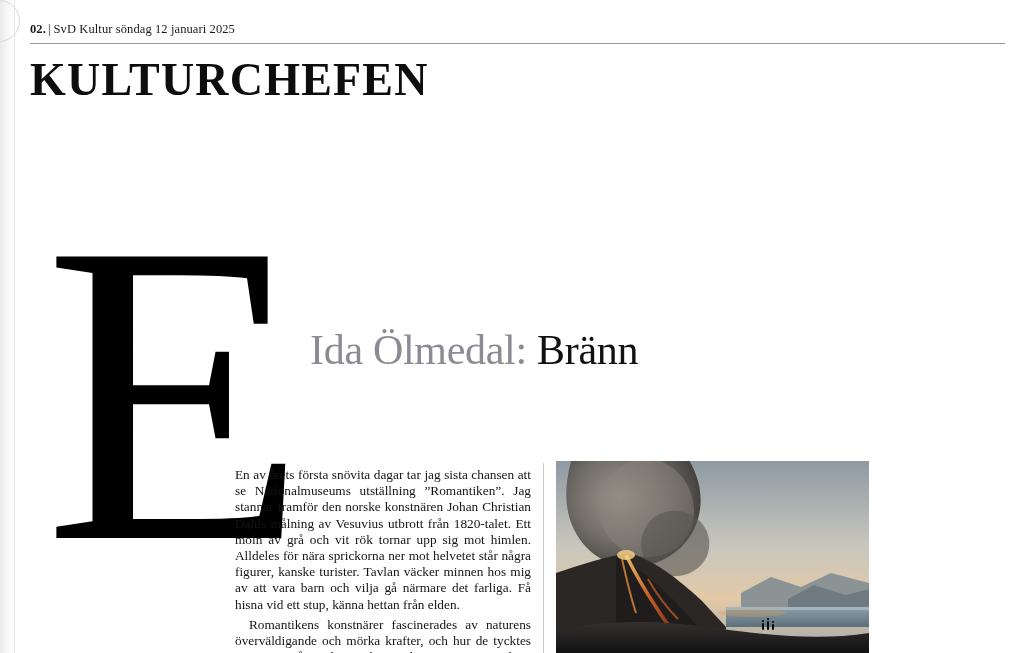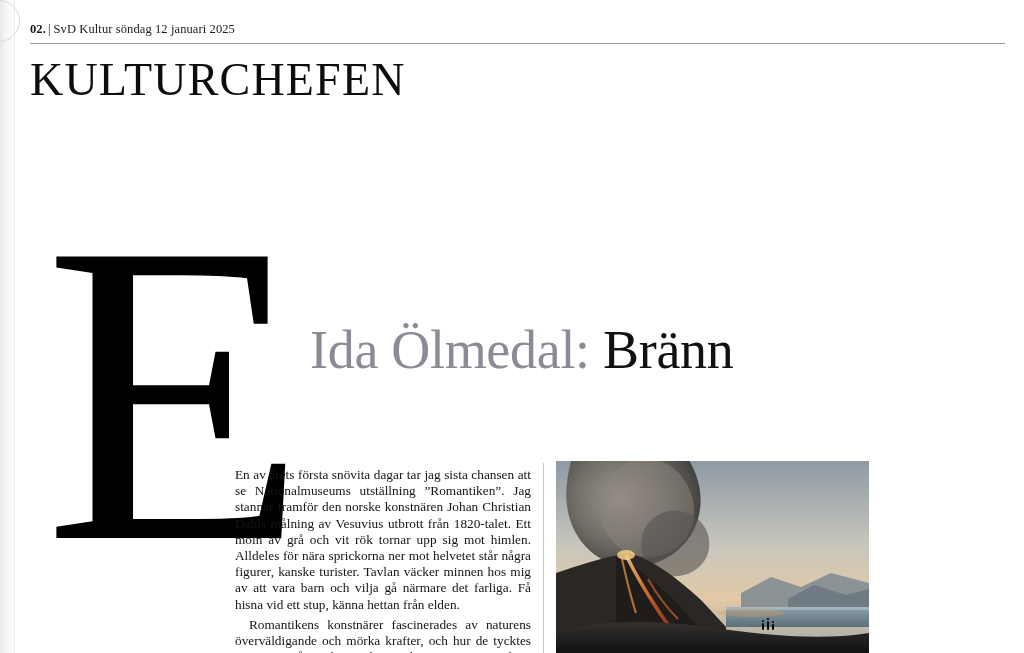--- a/index.html
+++ b/index.html
@@ -71,21 +71,21 @@
     height: 1px;
     background: #9a9a9a;
   }
 
   
   .section-head {
     position: absolute;
     left: 30px;
     top: 57px;
     font-family: "Liberation Serif", serif;
-    font-weight: normal;
+    font-weight: bold;
     font-size: 46px;
     letter-spacing: 1.2px;
     color: #0d0d0d;
     line-height: 1;
   }
 
   
   .dropcap {
     position: absolute;
     left: 44px;
@@ -98,21 +98,21 @@
     letter-spacing: -6px;
   }
 
   
   .headline {
     position: absolute;
     left: 310px;
     top: 322px;
     width: 560px;
     font-family: "Liberation Serif", serif;
-    font-size: 54px;
+    font-size: 42px;
     line-height: 56px;
     color: #111;
     letter-spacing: -0.3px;
   }
   .headline .byline {
     color: #8b8b95;
   }
   .headline .title {
     color: #111;
     font-weight: normal;

